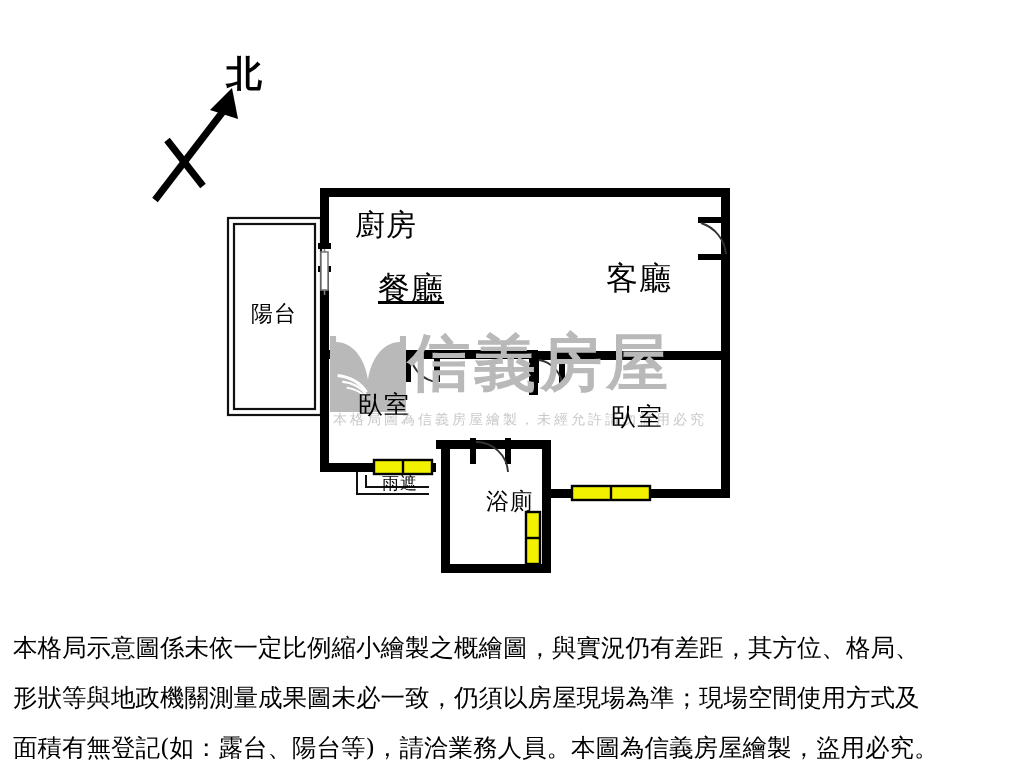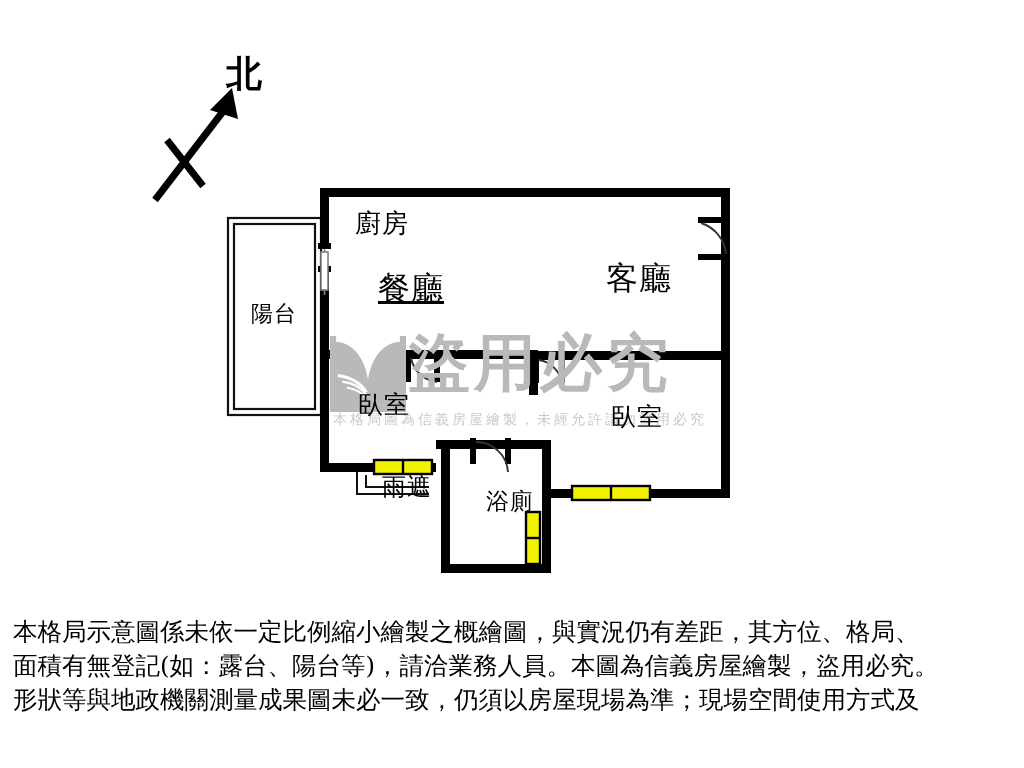--- a/index.html
+++ b/index.html
@@ -34,28 +34,28 @@
 
   
   .room-label {
     position: absolute;
     font-family: "DejaVu Serif", "Liberation Serif", serif;
     color: #000000;
     white-space: nowrap;
     line-height: 1;
     letter-spacing: 1px;
   }
-  .lbl-kitchen  { left: 355px; top: 210px; font-size: 26px; }
+  .lbl-kitchen  { left: 355px; top: 210px; font-size: 30px; }
   .lbl-dining   { left: 378px; top: 272px; font-size: 32px; text-decoration: underline; }
   .lbl-living   { left: 606px; top: 262px; font-size: 32px; }
   .lbl-balcony  { left: 251px; top: 303px; font-size: 22px; text-align: right; }
   .lbl-bed1     { left: 358px; top: 392px; font-size: 25px; }
   .lbl-bed2     { left: 611px; top: 404px; font-size: 25px; }
   .lbl-bath     { left: 486px; top: 490px; font-size: 23px; }
-  .lbl-eaves    { left: 382px; top: 475px; font-size: 24px; }
+  .lbl-eaves    { left: 382px; top: 475px; font-size: 17px; }
   .lbl-north    { left: 226px; top: 55px; font-size: 36px; font-weight: bold; }
 
   
   #watermark {
     position: absolute;
     left: 0;
     top: 0;
     width: 1024px;
     height: 610px;
     pointer-events: none;
@@ -96,21 +96,21 @@
     left: 13px;
     top: 615px;
     width: 998px;
     font-family: "DejaVu Serif", "Liberation Serif", serif;
     font-size: 24.5px;
     line-height: 1.38;
     color: #000000;
     letter-spacing: 0px;
     text-align: left;
   }
-  #disclaimer div { white-space: nowrap; }
+  #disclaimer div { white-space: nowrap; margin-top: 16px; }
 </style>
 </head>
 <body>
 
 <div id="page">
 
   <div id="plan">
     <svg width="1024" height="610" viewBox="0 0 1024 610" xmlns="http://www.w3.org/2000/svg">
 
       <g>
@@ -209,33 +209,33 @@
   </div>
 
   <div id="watermark">
     <svg class="wm-logo" viewBox="0 0 100 100">
       <rect x="0" y="0" width="100" height="100" fill="#b9b9b9"></rect>
       <path d="M8 8 C 30 8 46 30 50 58 C 54 30 70 8 92 8 L 92 0 L 8 0 Z" fill="#ffffff"></path>
       <path d="M10 52 C 28 54 40 62 48 74" fill="none" stroke="#ffffff" stroke-width="4"></path>
       <path d="M16 60 C 32 62 42 68 48 78" fill="none" stroke="#ffffff" stroke-width="3"></path>
       <path d="M22 68 C 34 70 42 74 48 82" fill="none" stroke="#ffffff" stroke-width="2.5"></path>
     </svg>
-    <div class="wm-text">盜用必究</div>
+    <div class="wm-text">信義房屋</div>
     <div class="wm-small">本格局圖為信義房屋繪製，未經允許請勿盜用必究</div>
   </div>
 
   <div class="room-label lbl-north">北</div>
   <div class="room-label lbl-kitchen">廚房</div>
   <div class="room-label lbl-dining">餐廳</div>
   <div class="room-label lbl-living">客廳</div>
   <div class="room-label lbl-balcony">陽台</div>
   <div class="room-label lbl-bed1">臥室</div>
   <div class="room-label lbl-bed2">臥室</div>
   <div class="room-label lbl-bath">浴廁</div>
   <div class="room-label lbl-eaves">雨遮</div>
 
   <div id="disclaimer">
     <div>本格局示意圖係未依一定比例縮小繪製之概繪圖，與實況仍有差距，其方位、格局、</div>
+    <div>形狀等與地政機關測量成果圖未必一致，仍須以房屋現場為準；現場空間使用方式及</div>
     <div>面積有無登記(如：露台、陽台等)，請洽業務人員。本圖為信義房屋繪製，盜用必究。</div>
-    <div>形狀等與地政機關測量成果圖未必一致，仍須以房屋現場為準；現場空間使用方式及</div>
   </div>
 
 </div>
 
 </body></html>

